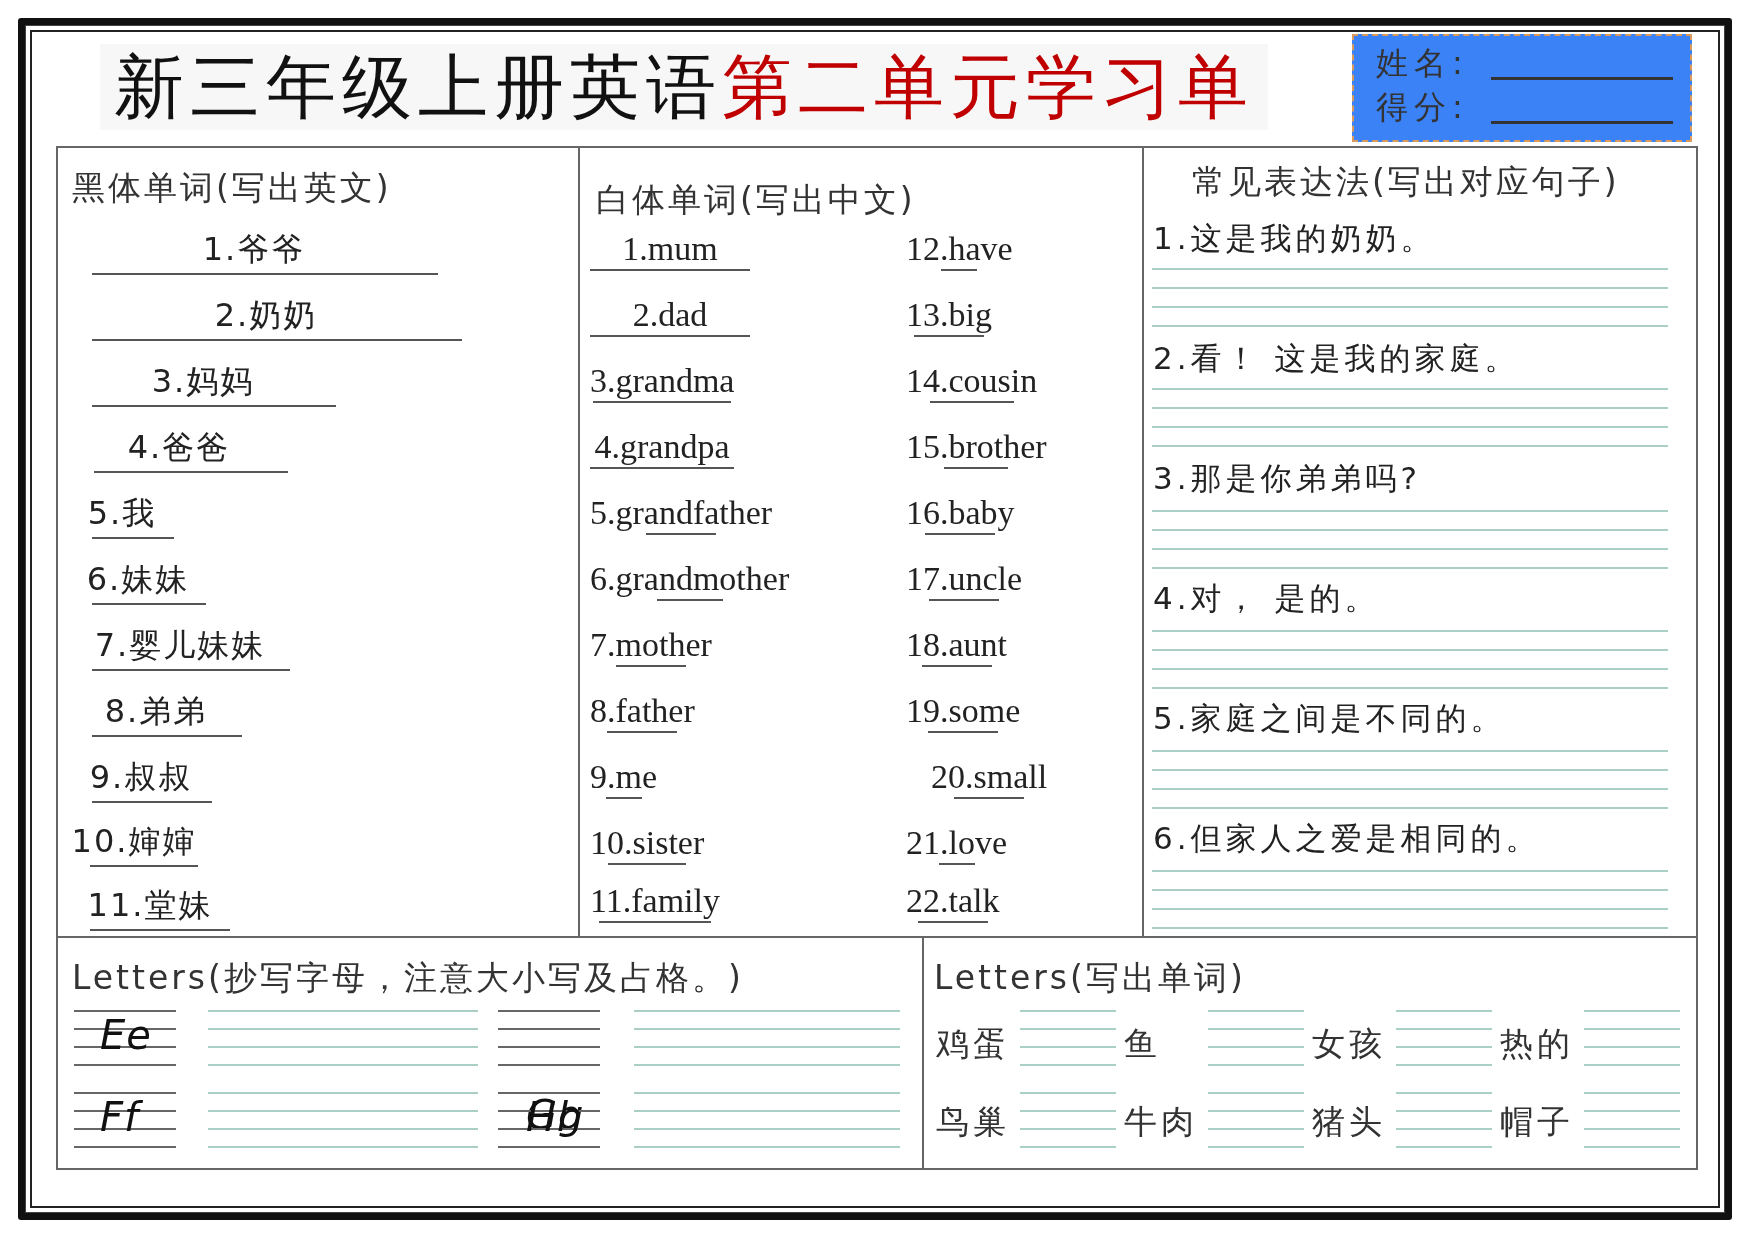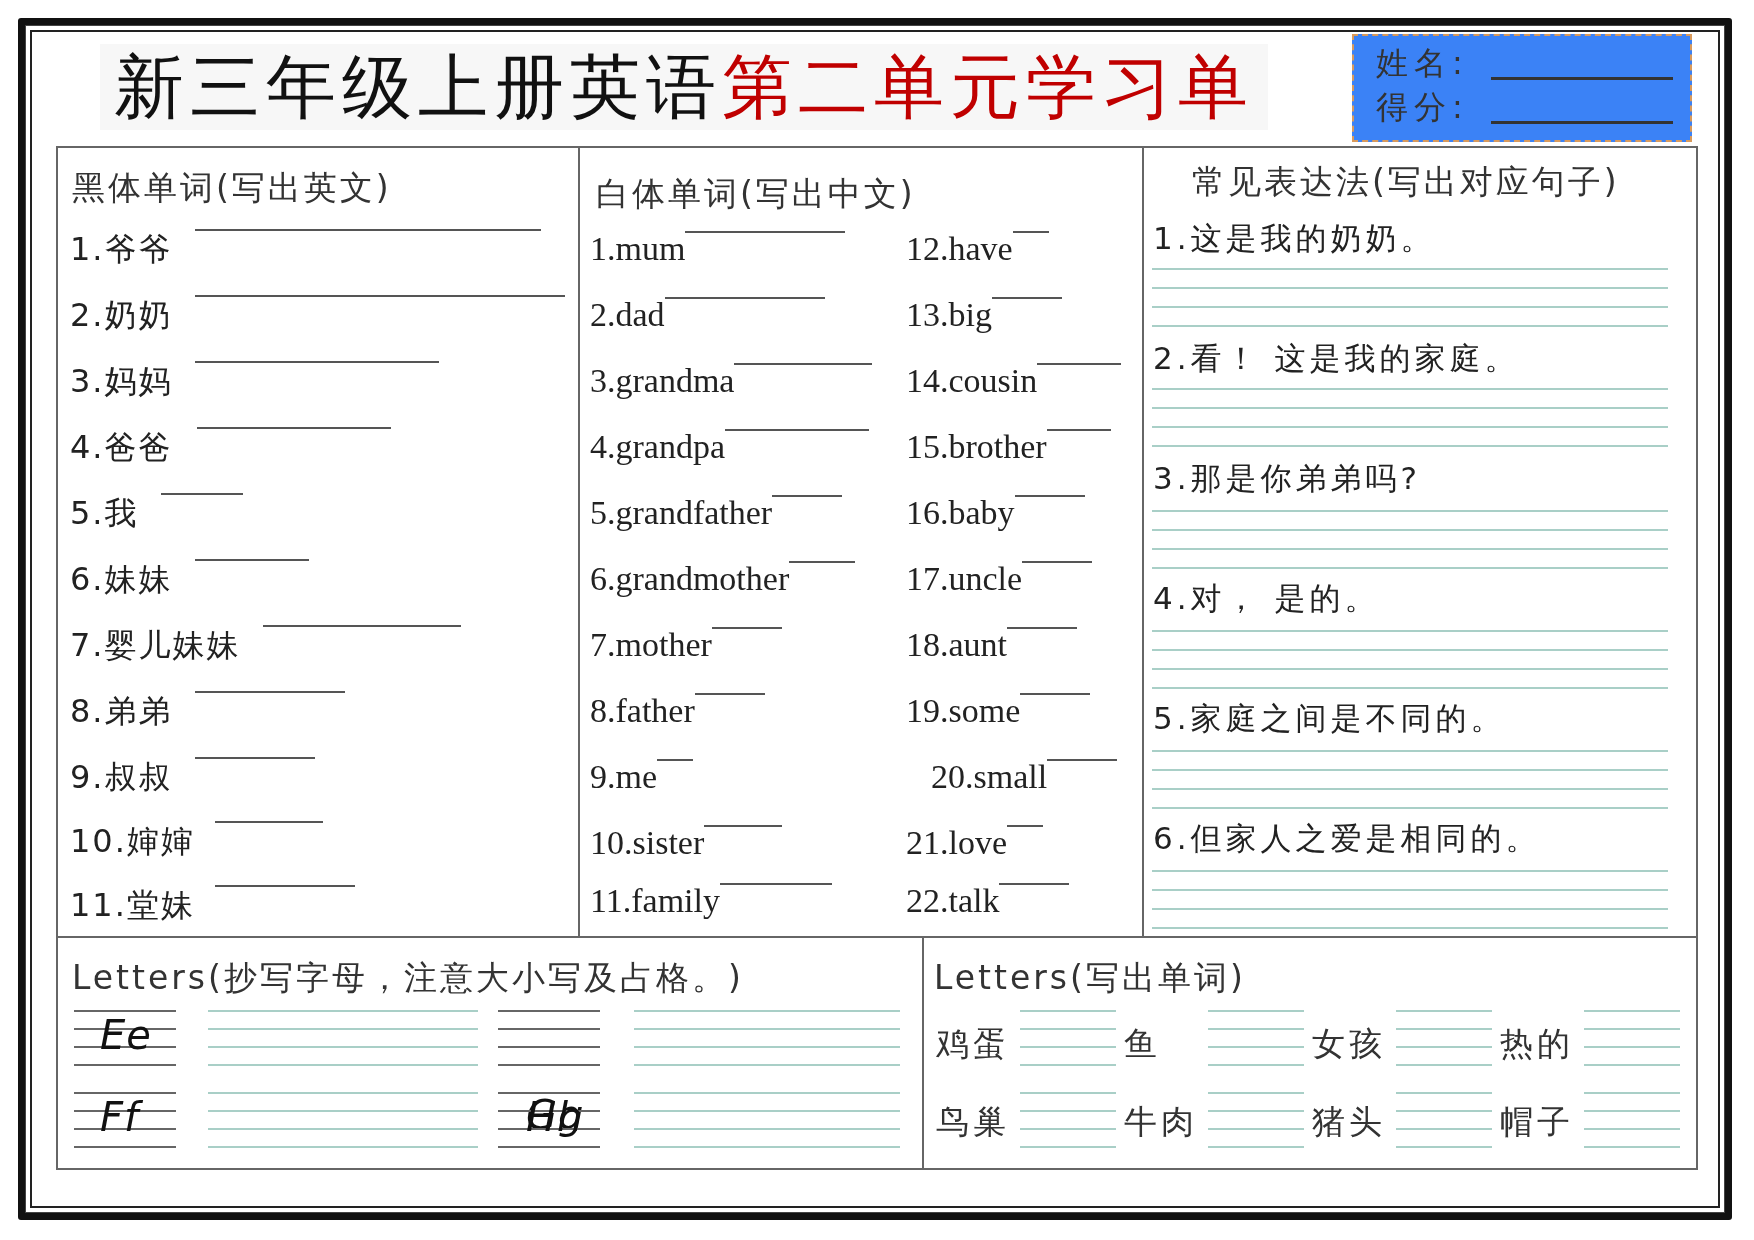--- a/index.html
+++ b/index.html
@@ -29,21 +29,21 @@
 
   
   .grid { position:absolute; left:56px; top:146px; width:1642px; height:1024px;
           border:2px solid #666; box-sizing:border-box; background:#fff; }
   .vline { position:absolute; background:#666; width:2px; }
   .hline { position:absolute; background:#666; height:2px; }
 
   .sec-title { position:absolute; font-size:33px; letter-spacing:3px; color:#333;
                font-family:"DejaVu Sans","Liberation Sans",sans-serif; white-space:nowrap; }
 
-  .item { position:absolute; display:flex; align-items:flex-start; white-space:nowrap; }
+  .item { position:absolute; display:flex; align-items:center; white-space:nowrap;flex-direction:column; }
   .item .lbl { font-size:32px; color:#222; }
   .item .lbl.cn { font-family:"DejaVu Sans","Liberation Sans",sans-serif; letter-spacing:2px; }
   .item .lbl.en { font-family:"Liberation Serif","DejaVu Serif",serif; font-size:34px; }
   .blank { border-bottom:2px solid #555; height:1px; margin-bottom:4px; }
 
   .sent { position:absolute; left:1153px; font-size:31px; letter-spacing:4px; color:#222;
           font-family:"DejaVu Sans","Liberation Sans",sans-serif; white-space:nowrap; }
   .ruled { position:absolute; left:1152px; width:516px; }
   .ruled div { height:2px; background:#a9cfc7; margin-bottom:17px; }
 
@@ -125,21 +125,21 @@
   </div>
 <div class="item" style="left:70px; top:820px;">
     <span class="lbl cn">10.婶婶</span>
     <span class="blank" style="width:108px;margin-left:20px;"></span>
   </div>
 <div class="item" style="left:70px; top:884px;">
     <span class="lbl cn">11.堂妹</span>
     <span class="blank" style="width:140px;margin-left:20px;"></span>
   </div>
 
-<div class="sec-title" style="left:596px; top:172px;">白体单词(写出中文)</div>
+<div class="sec-title" style="left:596px; top:178px;">白体单词(写出中文)</div>
 
 <div class="item" style="left:590px; top:230px;">
     <span class="lbl en">1.mum</span>
     <span class="blank" style="width:160px;"></span>
   </div>
 <div class="item" style="left:590px; top:296px;">
     <span class="lbl en">2.dad</span>
     <span class="blank" style="width:160px;"></span>
   </div>
 <div class="item" style="left:590px; top:362px;">

